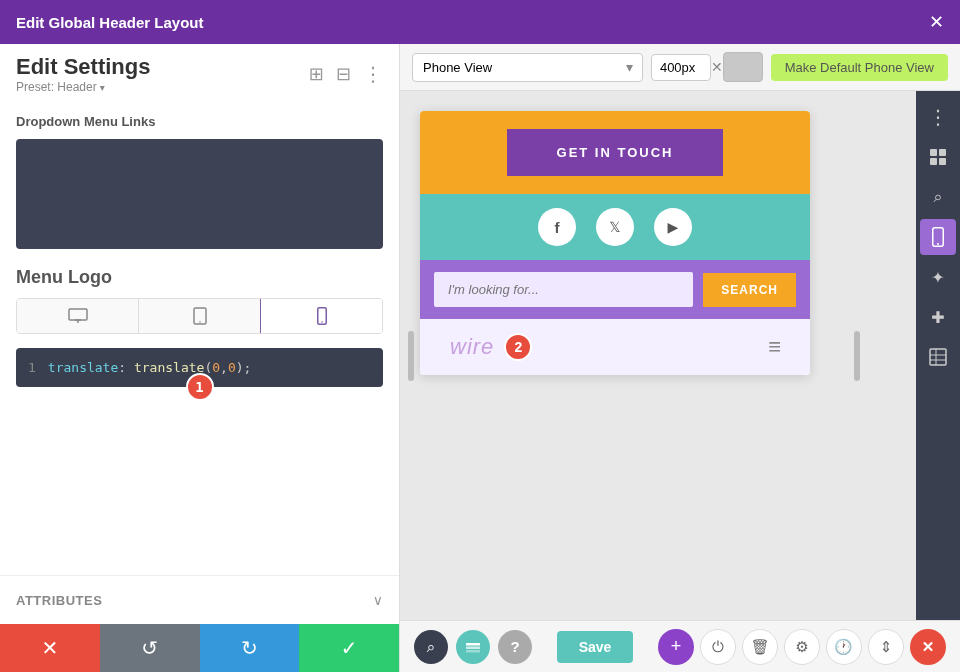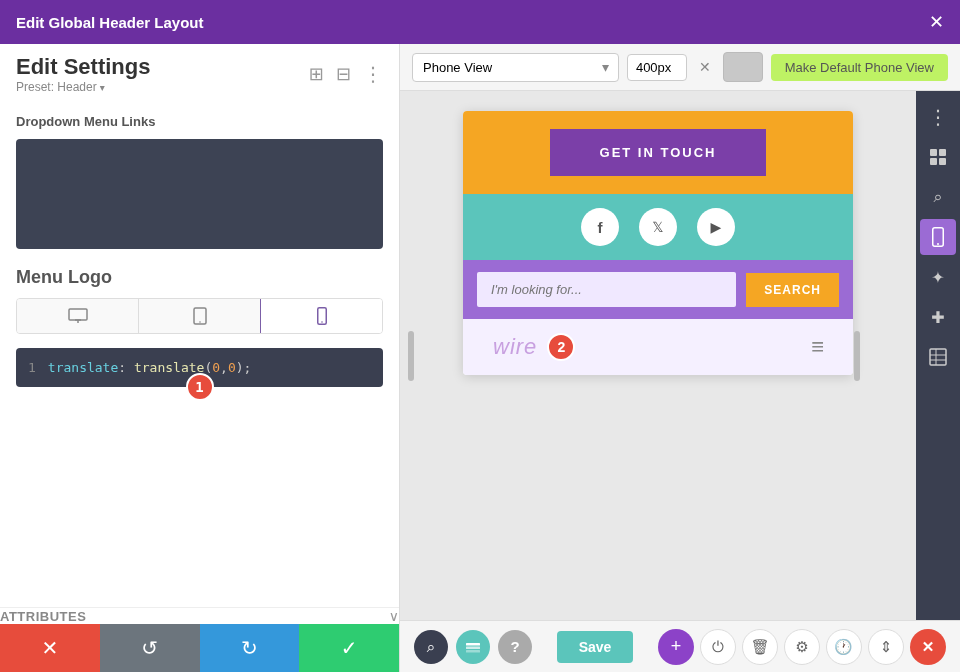--- a/index.html
+++ b/index.html
@@ -103,21 +103,21 @@
           <span style="color:#e6e6e6;">
             <span style="color:#68d0e0;">translate</span><span style="color:#ccc;">: </span><span style="color:#e6e6b0;">translate</span><span style="color:#ccc;">(</span><span style="color:#f0a050;">0</span><span style="color:#ccc;">,</span><span style="color:#f0a050;">0</span><span style="color:#ccc;">);</span>
           </span>
         </div>
         <div style="position:absolute; bottom:-14px; left:50%; transform:translateX(-50%); width:28px; height:28px; background:#e74c3c; border-radius:50%; color:white; font-size:14px; font-weight:700; display:flex; align-items:center; justify-content:center; border:2px solid white;">
           <span>1</span>
         </div>
       </div>
     </div>
 
-    <div style="border-top:1px solid #eee; margin-top:12px;">
+    <div style="border-top:1px solid #eee; padding:16px;margin-top:12px;">
       <div style="display:flex; justify-content:space-between; align-items:center; cursor:pointer;">
         <span style="font-size:13px; color:#888; font-weight:600; text-transform:uppercase; letter-spacing:0.5px;">Attributes</span>
         <span style="color:#999; font-size:14px;">∨</span>
       </div>
     </div>
 
     <div style="display:flex; margin-top:auto; height:48px;">
       <button style="flex:1; background:#e74c3c; border:none; color:white; font-size:20px; cursor:pointer;">
         <span>✕</span>
       </button>
@@ -137,31 +137,31 @@
 
     <div style="background:#f5f5f5; padding:8px 12px; display:flex; align-items:center; gap:8px; border-bottom:1px solid #ddd;">
       <div style="flex:1; position:relative;">
         <select style="width:100%; padding:6px 30px 6px 10px; border:1px solid #ccc; border-radius:4px; font-size:13px; background:white; appearance:none; cursor:pointer;">
           <option>Phone View</option>
           <option>Tablet View</option>
           <option>Desktop View</option>
         </select>
         <span style="position:absolute; right:10px; top:50%; transform:translateY(-50%); pointer-events:none; color:#888;">▾</span>
       </div>
-      <div style="display:flex; align-items:center; gap:12px;">
+      <div style="display:flex; align-items:center; gap:0;">
         <input type="text" style="width: 60px; padding: 5px 8px; border: 1px solid rgb(204, 204, 204); border-radius: 4px; font-size: 13px;" value="400px">
         <button style="background:none; border:none; cursor:pointer; color:#888; font-size:14px;">✕</button>
         <div style="width:40px; height:30px; background:#c8c8c8; border-radius:4px; border:1px solid #bbb;"></div>
       </div>
       <button style="background:#bef264; border:none; border-radius:4px; padding:6px 14px; font-size:13px; color:#555; cursor:pointer; font-weight:500; white-space:nowrap;">Make Default Phone View</button>
     </div>
 
     <div style="flex:1; display:flex; overflow:hidden;">
 
-      <div style="flex:1; display:flex; align-items:flex-start; justify-content:center; padding:20px 20px; position:relative; overflow:hidden;">
+      <div style="flex:1; display:flex; align-items:flex-start; padding:20px 20px; position:relative; overflow:hidden;">
 
         <div style="position:absolute; left:8px; top:50%; transform:translateY(-50%); width:6px; height:50px; background:#bbb; border-radius:3px; cursor:ew-resize;"></div>
         <div style="position:absolute; right:56px; top:50%; transform:translateY(-50%); width:6px; height:50px; background:#bbb; border-radius:3px; cursor:ew-resize;"></div>
 
         <div style="background:white; width:390px; border-radius:4px; box-shadow:0 2px 12px rgba(0,0,0,0.15); overflow:hidden;">
 
           <div style="background:#f5a623; padding:18px 20px; display:flex; justify-content:center;">
             <button style="background:#7b3fa8; color:white; padding:16px 50px; font-size:13px; font-weight:700; letter-spacing:2px; text-transform:uppercase; border:none; cursor:pointer;">
               <span>GET IN TOUCH</span>
             </button>

